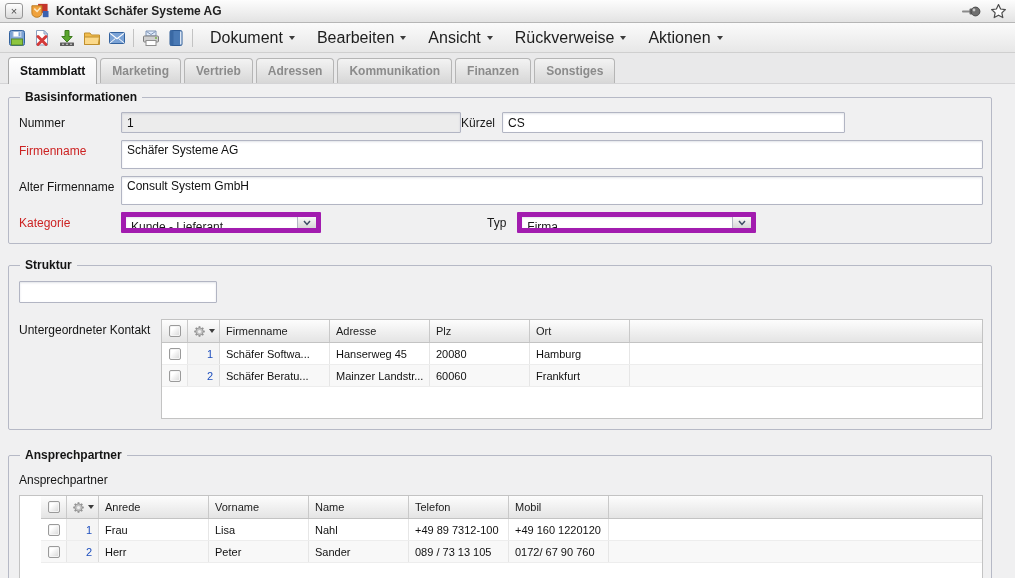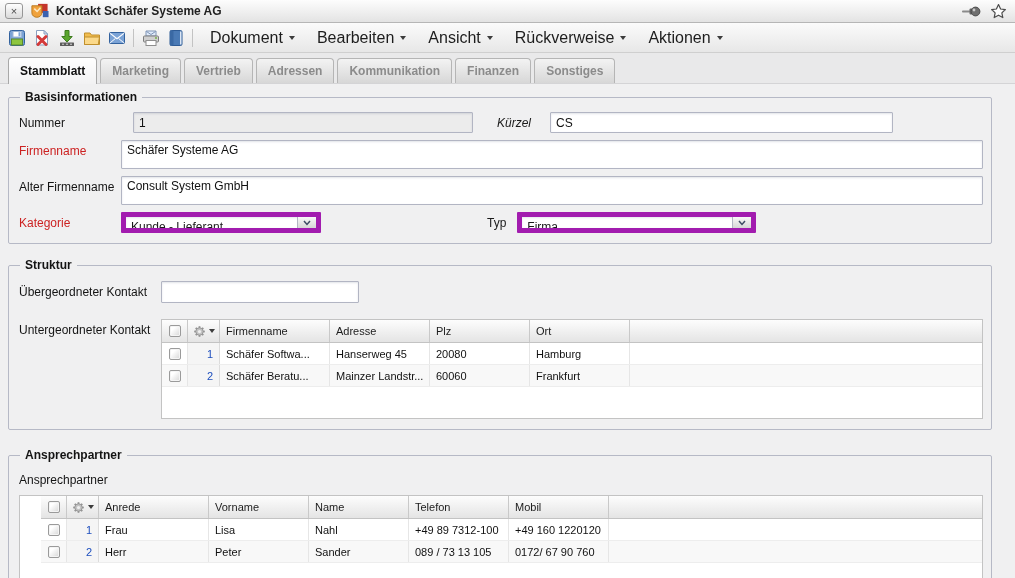--- a/index.html
+++ b/index.html
@@ -279,24 +279,24 @@
   <div class="tab">
       <span>Sonstiges</span>
     </div>
 </div>
 
 <div class="content">
 
   <fieldset class="fs-basis">
     <legend>Basisinformationen</legend>
 
-    <div class="frow" style="margin-top:3px;gap:12px;">
+    <div class="frow" style="margin-top:3px;">
       <span class="flabel">Nummer</span>
       <input class="tinput readonly" style="width: 340px;" readonly="" value="1">
-      <span class="lbl-inline" style="margin-left:12px;font-style:italic;">Kürzel</span>
+      <span class="lbl-inline" style="">Kürzel</span>
       <input class="tinput" style="width: 343px; margin-left: 7px;" value="CS">
     </div>
 
     <div class="frow">
       <span class="flabel required">Firmenname</span>
       <textarea class="tinput" style="flex: 1 1 0%;">Schäfer Systeme AG</textarea>
     </div>
 
     <div class="frow">
       <span class="flabel">Alter Firmenname</span>
@@ -322,21 +322,20 @@
             </svg>
         </span>
       </div>
     </div>
   </fieldset>
 
   <fieldset class="fs-struktur">
     <legend>Struktur</legend>
 
     <div class="frow" style="margin-top:4px;">
-      <span class="flabel w142">Übergeordneter Kontakt</span>
       <input class="tinput" style="width: 198px; height: 22px;" value="">
     </div>
 
     <div class="frow" style="margin-top:16px;">
       <span class="flabel w142">Untergeordneter Kontakt</span>
 
       <div class="grid struktur-grid">
         <div class="grid-header">
           <div class="gh-cell col-cb">
               <span class="cb"></span>

